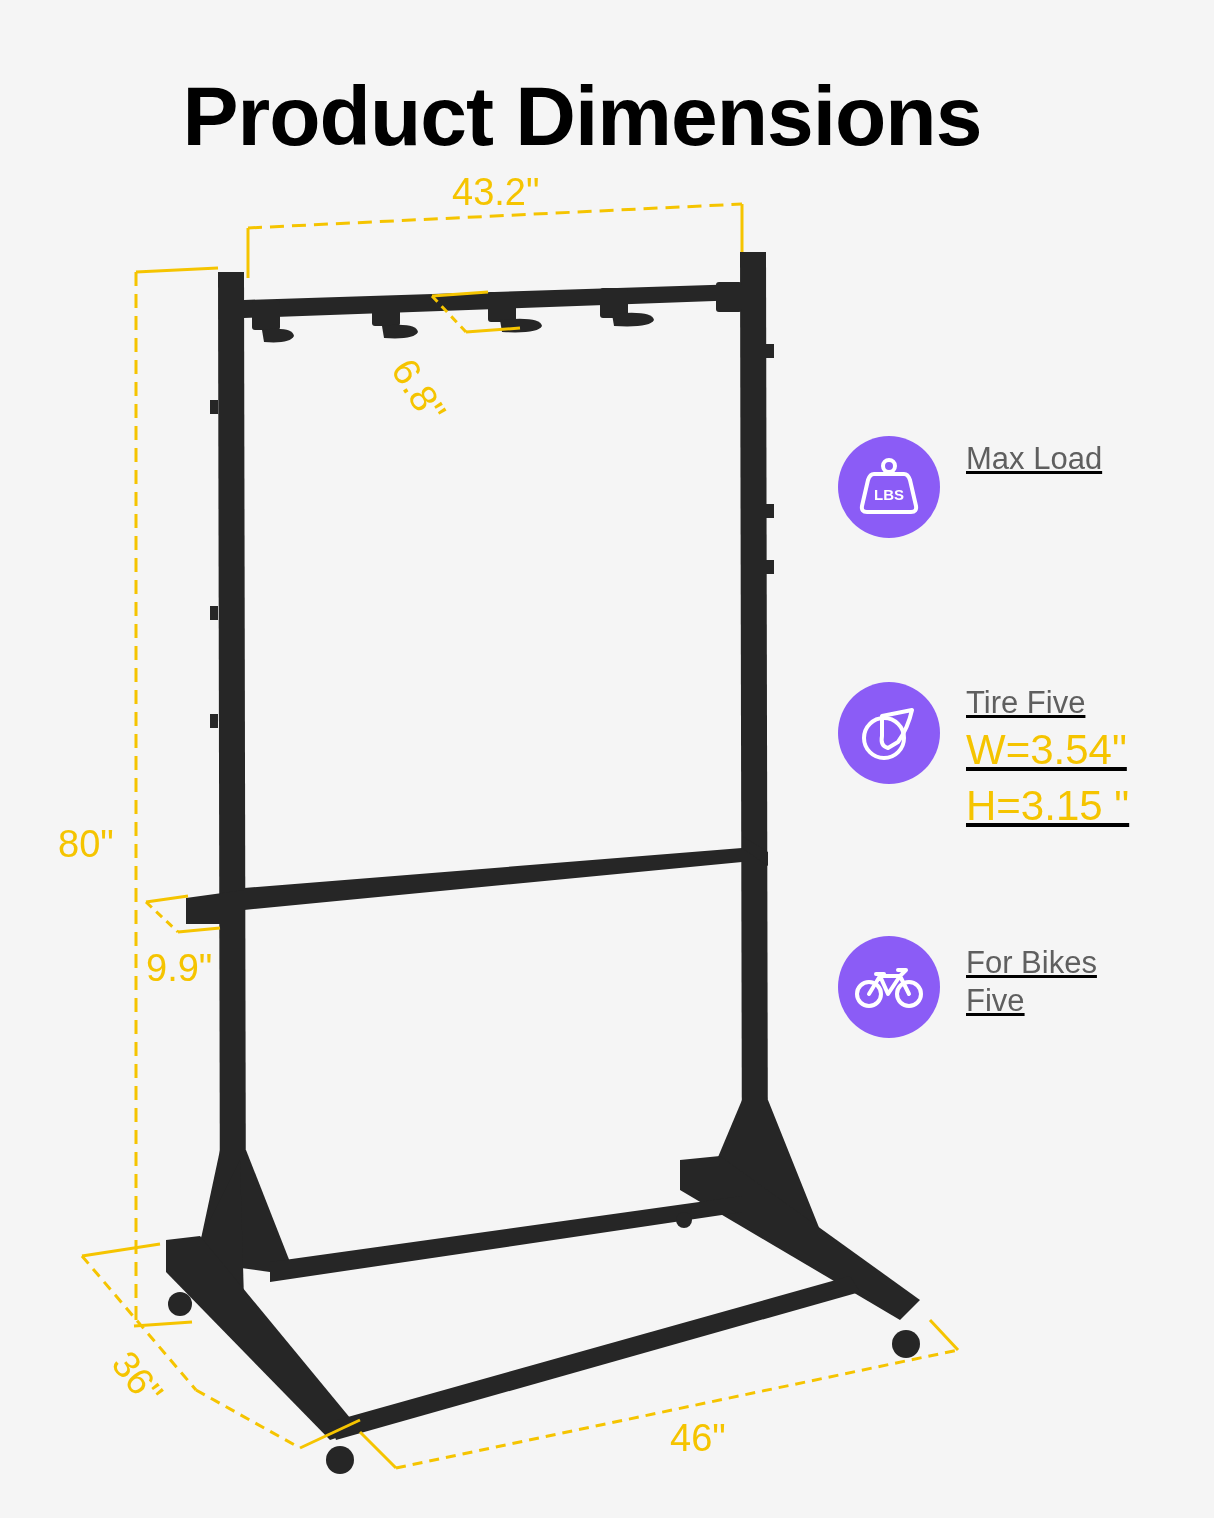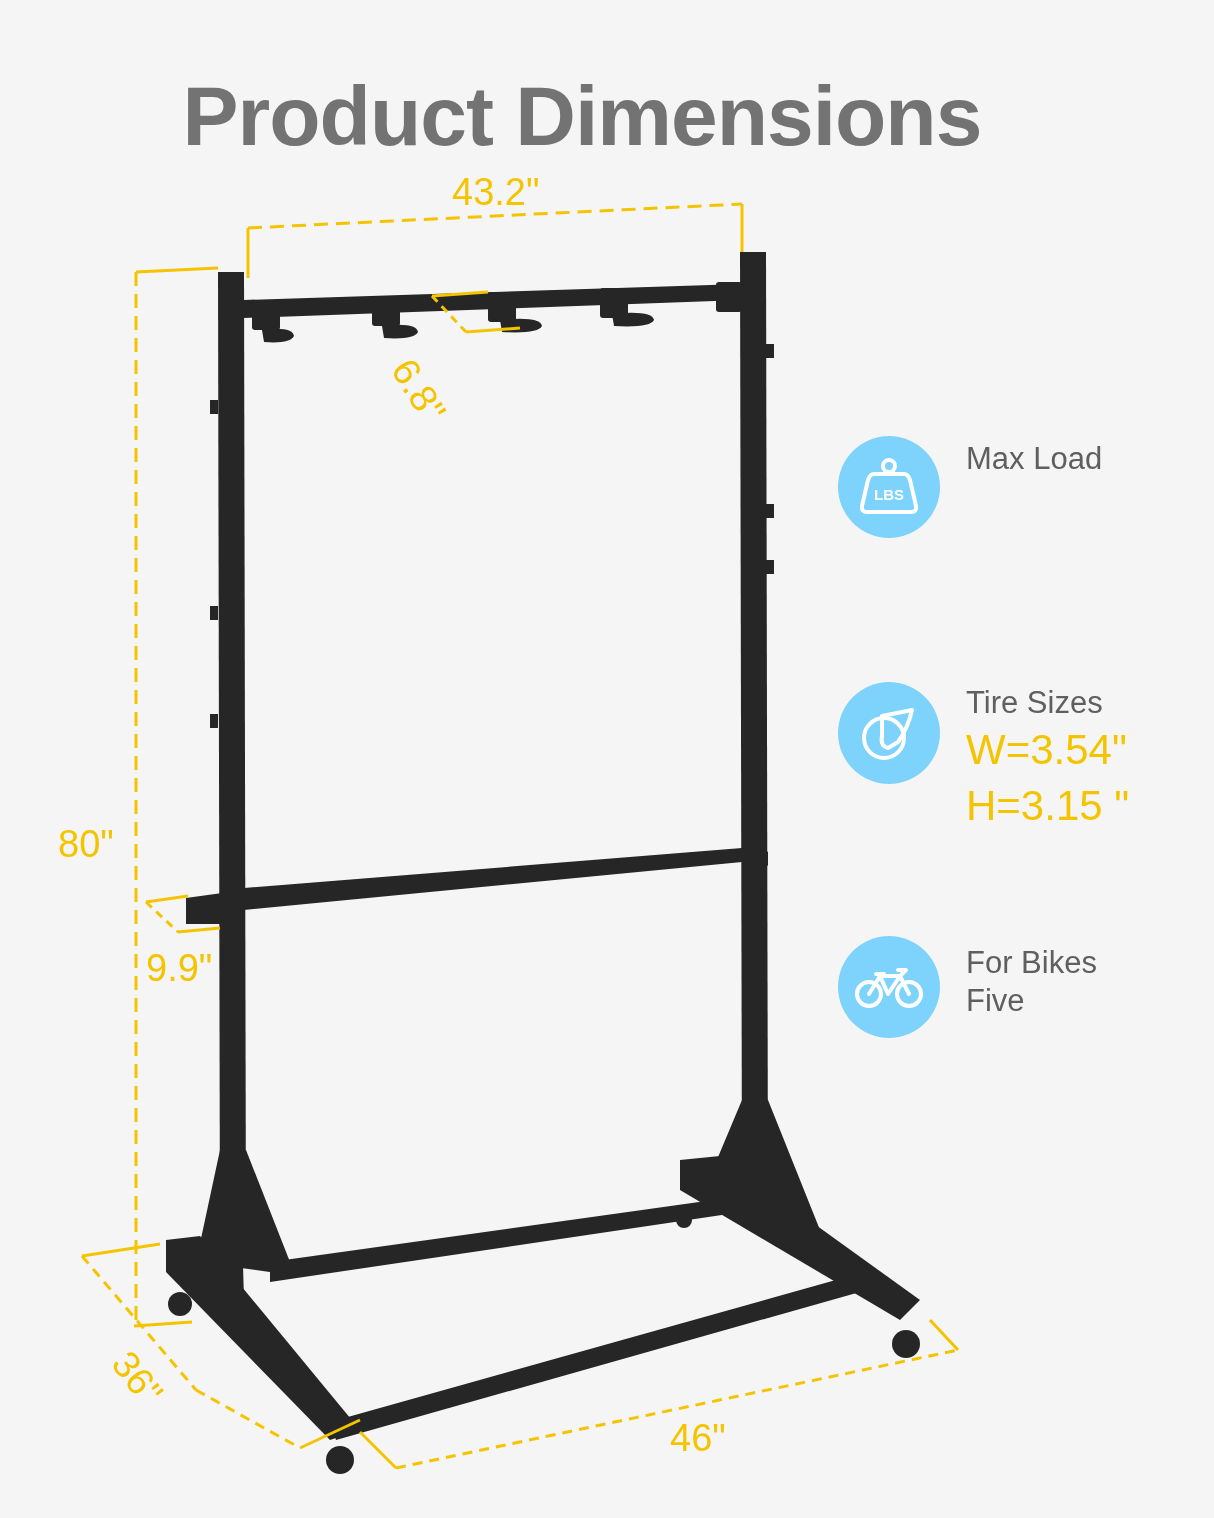--- a/index.html
+++ b/index.html
@@ -3,34 +3,34 @@
 <meta charset="utf-8">
 <style>
   html, body { margin: 0; padding: 0; }
   body {
     width: 1214px; height: 1518px; background: #f5f5f5;
     font-family: "Liberation Sans", "DejaVu Sans", sans-serif;
     position: relative; overflow: hidden;
   }
   .title {
     position: absolute; left: 0; width: 1164px; top: 66px;
-    text-align: center; font-size: 84px; font-weight: bold; color: #737373;
+    text-align: center; font-size: 84px; font-weight: bold; color: #000000;
     letter-spacing: -1px; line-height: 100px;
   }
   svg.drawing { position: absolute; left: 0; top: 0; }
   .dim {
     position: absolute; color: #f5c400; font-size: 38px; line-height: 40px;
     white-space: nowrap;
   }
   .feature { position: absolute; left: 838px; display: flex; align-items: flex-start; }
   .badge {
-    width: 102px; height: 102px; border-radius: 50%; background: #7dd3fc;
+    width: 102px; height: 102px; border-radius: 50%; background: #8b5cf6;
     display: flex; align-items: center; justify-content: center; flex: none;
   }
-  .ftext { margin-left: 26px; }
+  .ftext { margin-left: 26px; text-decoration: underline; }
   .flabel { color: #5f5f5f; font-size: 31px; line-height: 38px; }
   .fvalue { color: #f5c400; font-size: 42px; line-height: 56px; }
 </style>
 </head>
 <body>
 
 <div class="title">Product Dimensions</div>
 
 <svg class="drawing" width="1214" height="1518" viewBox="0 0 1214 1518">
   <g fill="#262626" stroke="none">
@@ -130,21 +130,21 @@
 </div>
 
 <div class="feature" style="top:682px;">
   <div class="badge">
     <svg width="62" height="62" viewBox="0 0 62 62">
       <circle cx="26" cy="36" r="20" fill="none" stroke="#fff" stroke-width="4"></circle>
       <path d="M24 14 L54 8 Q50 26 40 40 L30 46 Q22 44 24 34 Z" fill="none" stroke="#fff" stroke-width="4" stroke-linejoin="round"></path>
     </svg>
   </div>
   <div class="ftext">
-    <div class="flabel" style="margin-top:2px;">Tire Sizes</div>
+    <div class="flabel" style="margin-top:2px;">Tire Five</div>
     <div class="fvalue">W=3.54"</div>
     <div class="fvalue">H=3.15 "</div>
   </div>
 </div>
 
 <div class="feature" style="top:936px;">
   <div class="badge">
     <svg width="70" height="50" viewBox="0 0 70 50">
       <circle cx="15" cy="32" r="12" fill="none" stroke="#fff" stroke-width="4"></circle>
       <circle cx="55" cy="32" r="12" fill="none" stroke="#fff" stroke-width="4"></circle>

